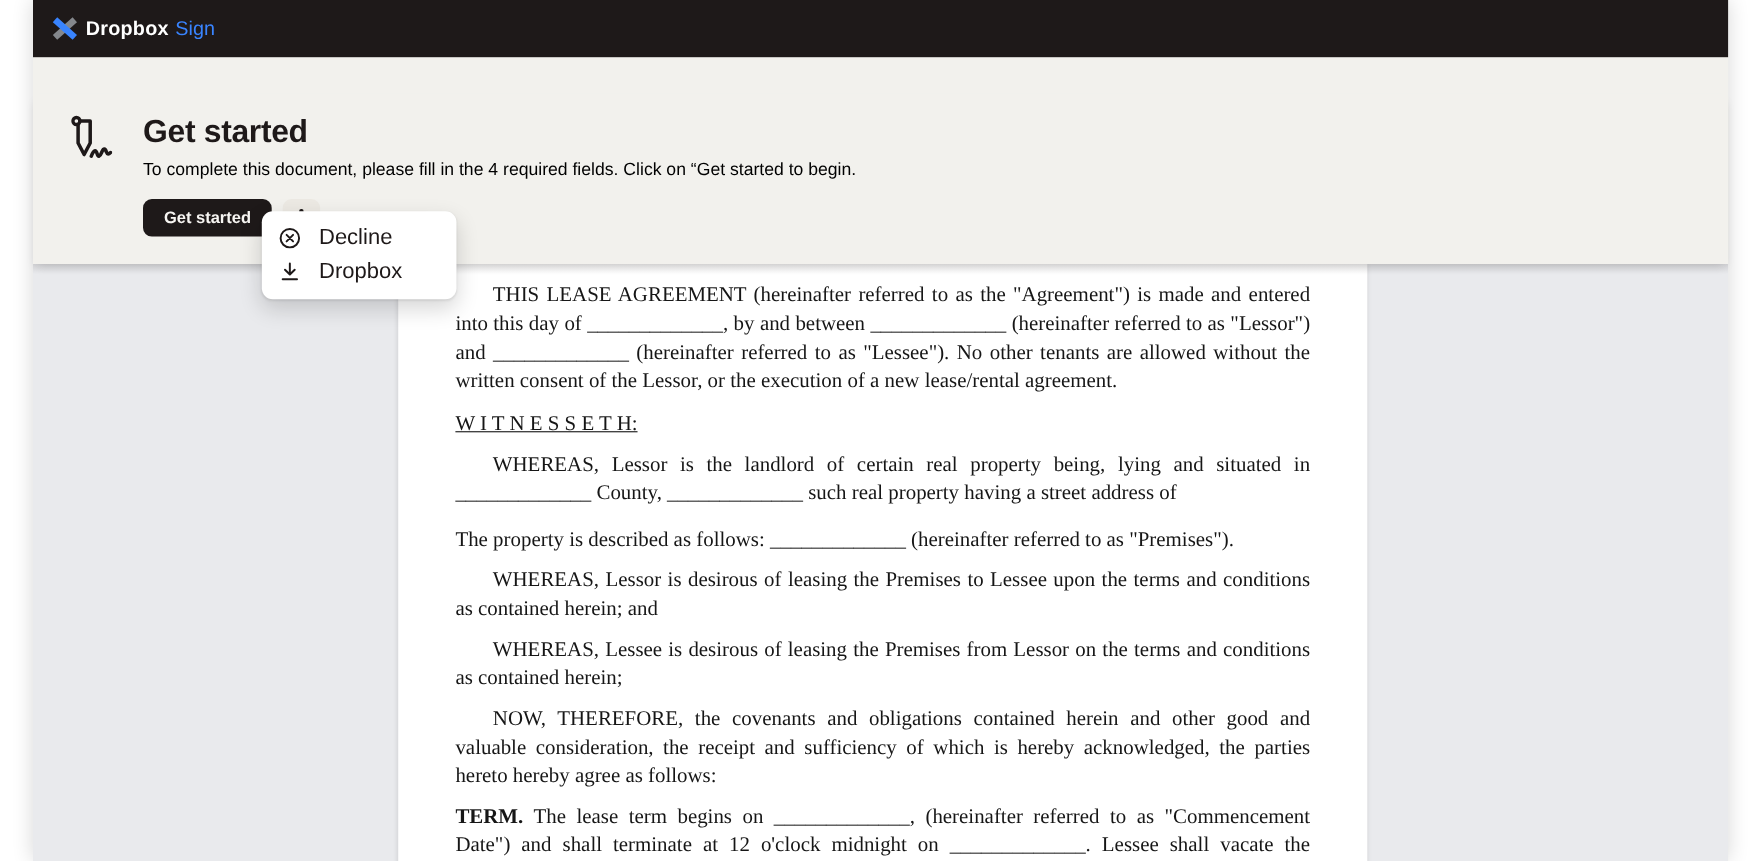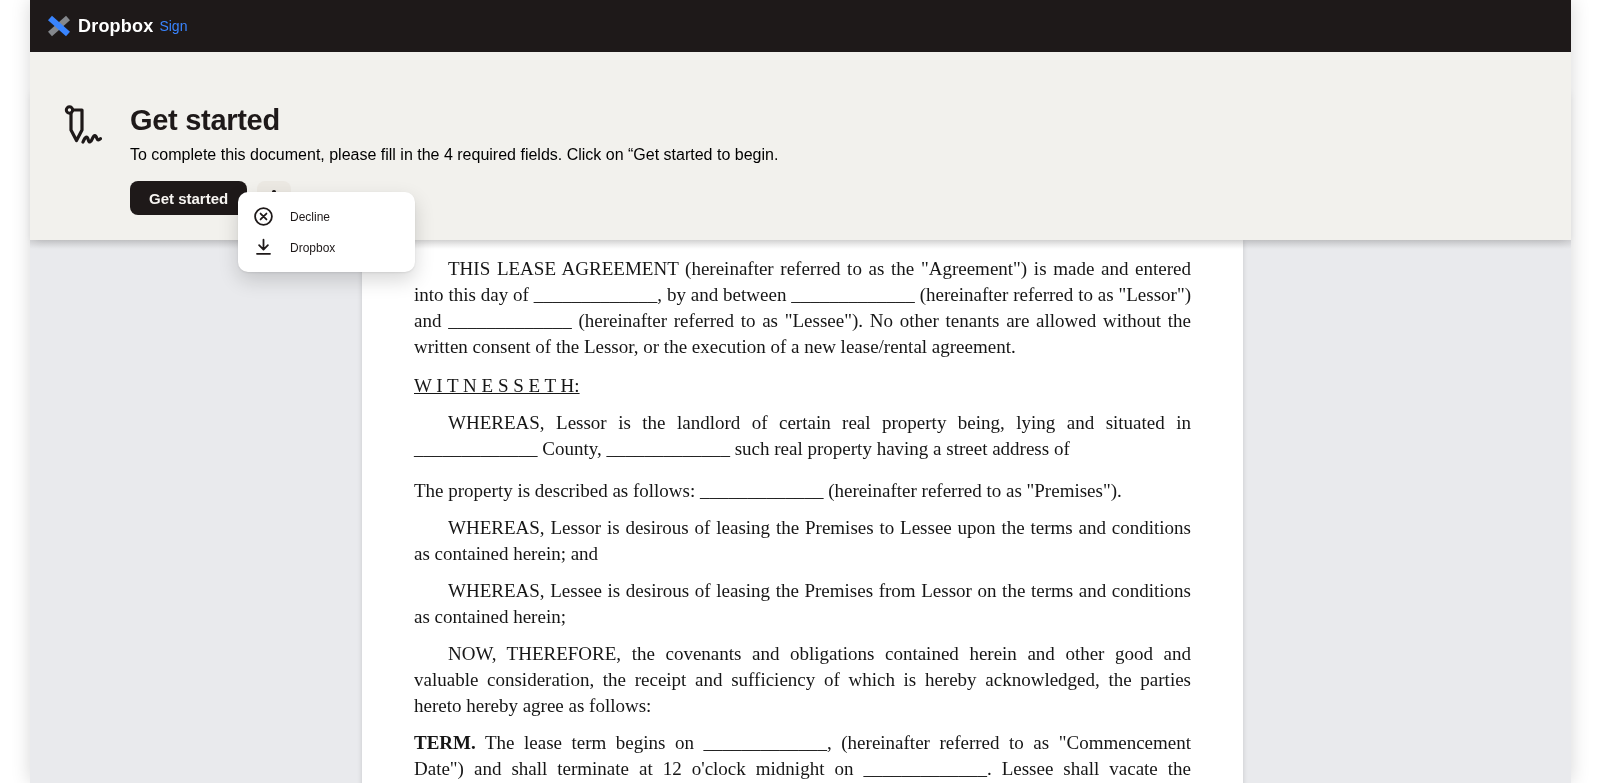--- a/index.html
+++ b/index.html
@@ -6,21 +6,21 @@
   html,body { width:1600px; height:783px; background:#ffffff; overflow:hidden;
               font-family:"Liberation Sans", sans-serif; }
 
   .window { position:absolute; left:30px; top:0; width:1541px; height:783px;
             background:#f2f1ed; box-shadow:0 0 18px rgba(0,0,0,.16); }
 
   
   .topbar { height:52px; background:#1e1919; display:flex; align-items:center; padding-left:17px; }
   .brand { display:flex; align-items:center; gap:7px; }
   .brand-primary { color:#ffffff; font-size:18px; font-weight:700; letter-spacing:.2px; }
-  .brand-secondary { color:#3984ff; font-size:14px; font-weight:500; margin-left:-1px; }
+  .brand-secondary { color:#3984ff; font-size:18px; font-weight:500; margin-left:-1px; }
 
   
   .header { position:relative; height:155px; background:#f2f1ed;
             box-shadow:0 5px 9px -4px rgba(30,25,25,.18); z-index:2;margin-top:33px; }
   .pen-icon-box { position:absolute; left:24px; top:18px; width:48px; height:48px; }
   .header-text { position:absolute; left:100px; top:0; }
   .page-title { font-size:29px; font-weight:700; color:#1e1919; letter-spacing:-.3px; margin-top:19px; }
   .subtitle { font-size:16px; color:#000000; margin-top:9px; }
   .actions { display:flex; align-items:center; margin-top:17px; }
   .btn-primary { background:#1e1919; color:#f7f5f2; border:none; height:34px; padding:0 19px;
@@ -29,21 +29,21 @@
   .btn-kebab { width:34px; height:34px; margin-left:10px; background:#ece9e3; border:none;
                border-radius:8px; display:flex; flex-direction:column; align-items:center;
                justify-content:center; gap:2.5px; cursor:pointer; }
   .btn-kebab .dot { width:3.6px; height:3.6px; border-radius:50%; background:#1e1919; }
 
   
   .menu { position:absolute; left:208px; top:192px; width:177px; background:#ffffff;
           border-radius:10px; padding:9px 0; z-index:10;
           box-shadow:0 1px 2px rgba(0,0,0,.08), 0 8px 20px rgba(0,0,0,.16); }
   .menu-item { display:flex; align-items:center; height:31px; padding:0 15px; gap:16px;
-               font-size:12px; color:#1e1919; cursor:pointer; }
+               font-size:20px; color:#1e1919; cursor:pointer; }
   .menu-item svg { flex:0 0 auto; }
 
   
   .doc-area { position:relative; height:575px; background:#e9eaed; overflow:hidden; }
   .doc-area::before { content:""; position:absolute; left:0; right:0; top:0; height:9px;
                       background:linear-gradient(to bottom, rgba(30,25,25,.10), rgba(30,25,25,0));
                       z-index:3; pointer-events:none; }
   .page { position:absolute; left:332px; top:0; width:881px; height:640px; background:#ffffff;
           padding:16px 52px 0 52px; box-shadow:0 0 5px rgba(0,0,0,.15); }
   .page p { font-family:"Liberation Serif", serif; font-size:19px; line-height:26px;

